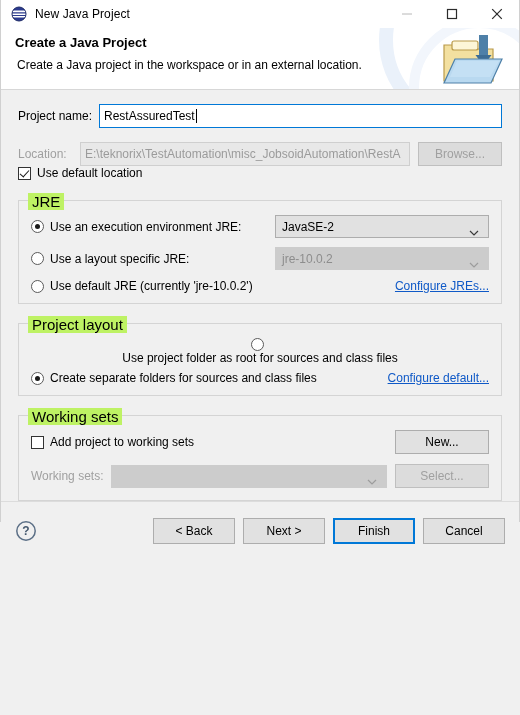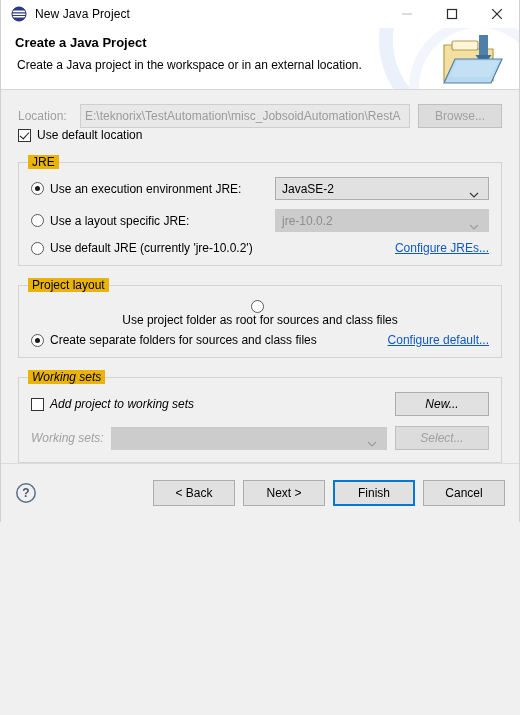--- a/index.html
+++ b/index.html
@@ -210,23 +210,23 @@
   .group {
     border: 1px solid #d4d4d4;
     position: relative;
     padding: 16px 12px 11px 12px;
     margin-top: 12px;
   }
   .group-title {
     position: absolute;
     top: -8px;
     left: 9px;
-    background: #eab308;
+    background: #bef264;
     padding: 0 4px;
-    font-size: 12px;
+    font-size: 15px;
     color: #000;
   }
 
   
   .combo {
     height: 23px;
     background: #e1e1e1;
     border: 1px solid #adadad;
     display: flex;
     align-items: center;
@@ -323,20 +323,27 @@
         <rect x="38" y="2" width="9" height="22" fill="#4e80a8"></rect>
         <path d="M34.5 22 L50.5 22 L42.5 33 Z" fill="#3d6d95"></path>
         <path d="M14 26 L61 26 L50 50 L3 50 Z" fill="#b9d9f0" stroke="#4e80a8" stroke-width="1.2"></path>
         <path d="M16 28 L58 28 L49 44 L9 44 Z" fill="#cde5f7" opacity="0.55"></path>
       </svg>
     </div>
   </div>
 
   <div class="content">
 
+    <div class="row" style="margin-bottom:14px;">
+      <span class="lbl" style="width:81px;">Project name:</span>
+      <div class="textfield">
+        <span>RestAssuredTest</span>
+          <span class="caret"></span>
+      </div>
+    </div>
 
     <div class="row">
       <span class="lbl disabled" style="width:62px;">Location:</span>
       <div class="textfield disabled" style="flex:1 1 auto;">
         <span>E:\teknorix\TestAutomation\misc_JobsoidAutomation\RestA</span>
       </div>
       <div class="btn disabled" style="margin-left:8px;width:84px;">Browse...</div>
     </div>
 
     <div class="row" style="margin-bottom:10px;">
@@ -388,21 +395,21 @@
         <span class="lbl">Use project folder as root for sources and class files</span>
       </div>
 
       <div class="row">
         <span class="rb selected"></span>
         <span class="lbl">Create separate folders for sources and class files</span>
         <span class="link" style="margin-left:auto;">Configure default...</span>
       </div>
     </div>
 
-    <div class="group" style="margin-top:19px;padding-top:14px;padding-bottom:12px;font-style:italic;">
+    <div class="group" style="margin-top:19px;padding-top:14px;padding-bottom:12px;">
       <span class="group-title">Working sets</span>
 
       <div class="row" style="margin-bottom:10px;">
         <span class="cb"></span>
         <span class="lbl">Add project to working sets</span>
         <div class="btn" style="margin-left:auto;width:94px;">New...</div>
       </div>
 
       <div class="row">
         <span class="lbl disabled" style="width:80px;">Working sets:</span>

